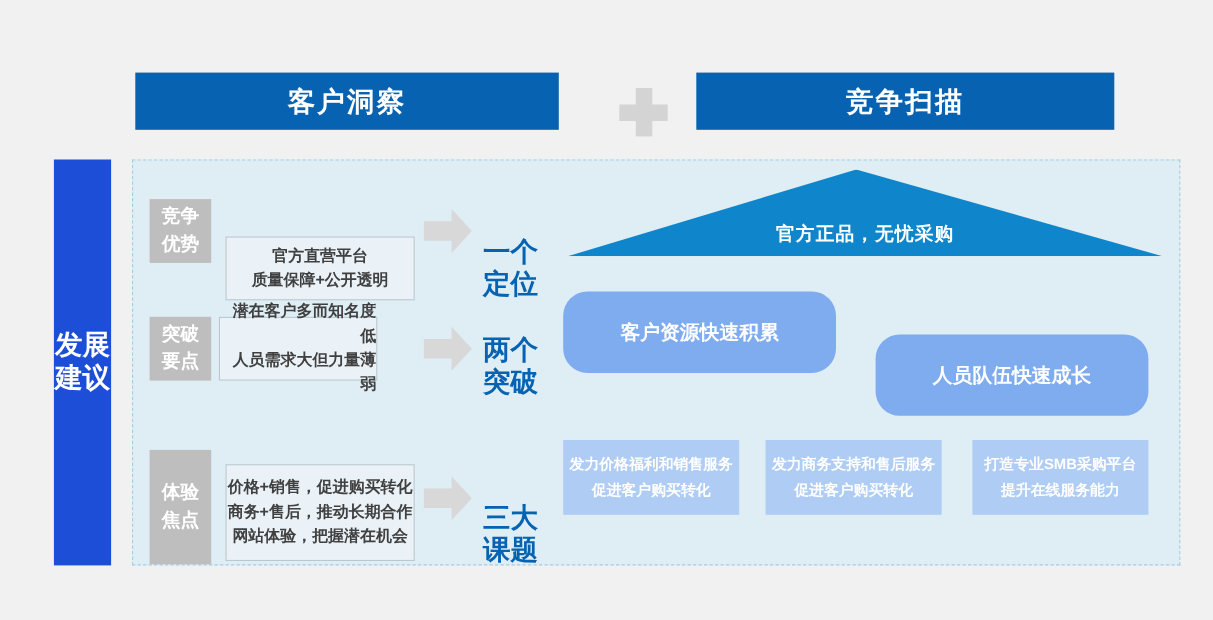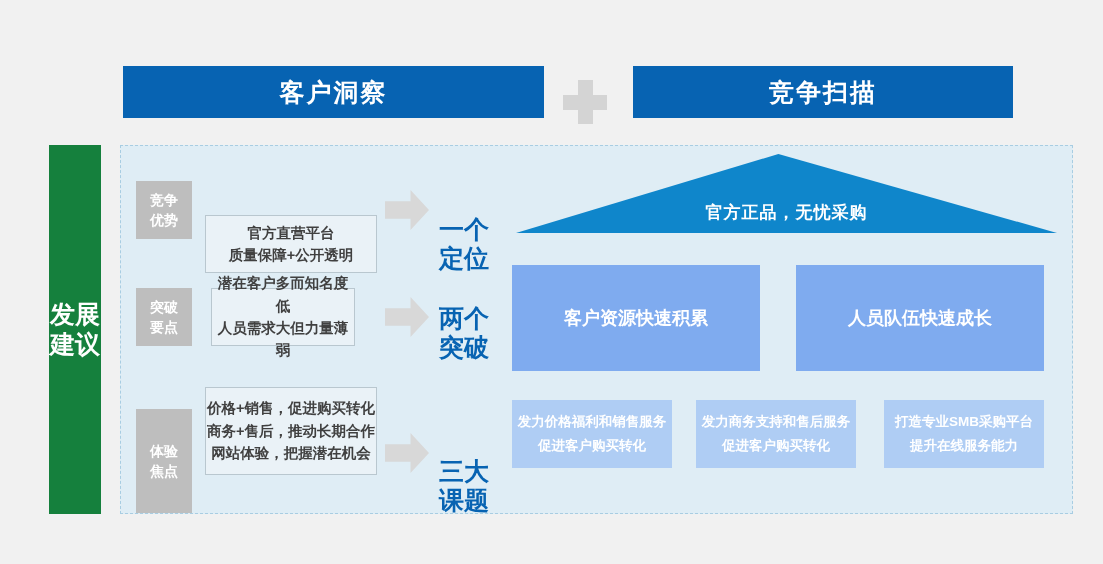--- a/index.html
+++ b/index.html
@@ -22,21 +22,21 @@
     height: 52px;
     background: #0763b2;
     color: #ffffff;
     display: flex;
     align-items: center;
     justify-content: center;
     font-size: 25px;
     font-weight: bold;
     letter-spacing: 2px;
   }
-  #hdr-left  { left: 123px; width: 421px; font-family: Liberation Mono, monospace; }
+  #hdr-left  { left: 123px; width: 385px; font-family: Liberation Mono, monospace; }
   #hdr-right { left: 633px; width: 380px; font-family: Liberation Mono, monospace; }
 
   .plus-icon {
     position: absolute;
     left: 563px;
     top: 80px;
     width: 44px;
     height: 44px;
   }
   .plus-icon::before,
@@ -48,21 +48,21 @@
   .plus-icon::before { left: 0;    top: 15px; width: 44px; height: 15px; }
   .plus-icon::after  { left: 15px; top: 0;    width: 15px; height: 44px; }
 
   
   #side-bar {
     position: absolute;
     left: 49px;
     top: 145px;
     width: 52px;
     height: 369px;
-    background: #15803d;
+    background: #1d4ed8;
     color: #ffffff;
     display: flex;
     align-items: center;
     justify-content: center;
   }
   #side-bar .vtext {
     font-size: 25px;
     font-weight: bold;
     line-height: 1.18;
     text-align: center;
@@ -79,21 +79,21 @@
     background: #dfedf5;
     border: 1px dashed #a8cde2;
     box-sizing: border-box;
   }
 
   
   .gray-tag {
     position: absolute;
     background: #bebebe;
     color: #ffffff;
-    font-size: 14px;
+    font-size: 17px;
     font-weight: bold;
     line-height: 1.45;
     display: flex;
     align-items: center;
     justify-content: center;
     text-align: center;
     white-space: pre-line;
     width: 56px;
   }
   .white-box {
@@ -130,27 +130,27 @@
   }
 
   
   #tag-1   { left: 136px; top: 181px; height: 58px; }
   #box-1   { left: 205px; top: 181px; width: 172px; height: 58px; margin-top: 34px; }
   #arrow-1 { left: 385px; top: 190px; }
   #lbl-1   { left: 432px; top: 186px; }
 
   
   #tag-2   { left: 136px; top: 288px; height: 58px; }
-  #box-2   { left: 211px; top: 288px; width: 144px; height: 58px; }
+  #box-2   { left: 199px; top: 288px; width: 144px; height: 58px; text-align: right; }
   #arrow-2 { left: 385px; top: 297px; }
   #lbl-2   { left: 432px; top: 275px; }
 
   
   #tag-3   { left: 136px; top: 409px; height: 104px; }
-  #box-3   { left: 205px; top: 387px; width: 172px; height: 88px; }
+  #box-3   { left: 205px; top: 422px; width: 172px; height: 88px; }
   #arrow-3 { left: 385px; top: 433px; }
   #lbl-3   { left: 432px; top: 428px; }
 
   
   #triangle {
     position: absolute;
     left: 516px;
     top: 154px;
     width: 541px;
     height: 79px;
@@ -166,32 +166,33 @@
     position: absolute;
     left: 0;
     top: 47px;
     width: 100%;
     text-align: center;
   }
 
   .mid-box {
     position: absolute;
     top: 265px;
-    height: 106px;
+    height: 74px;
     background: #7fabef;
     color: #ffffff;
     font-size: 18px;
     font-weight: bold;
     display: flex;
     align-items: center;
     justify-content: center;
     text-align: center;
+    border-radius: 22px;
   }
   #mid-box-0 { left: 512px; width: 248px; }
-  #mid-box-1 { left: 796px; width: 248px; }
+  #mid-box-1 { left: 796px; width: 248px; margin-top: 39px; }
 
   .low-box {
     position: absolute;
     top: 400px;
     height: 68px;
     background: #afcdf4;
     color: #ffffff;
     font-size: 13.5px;
     font-weight: bold;
     line-height: 1.75;

